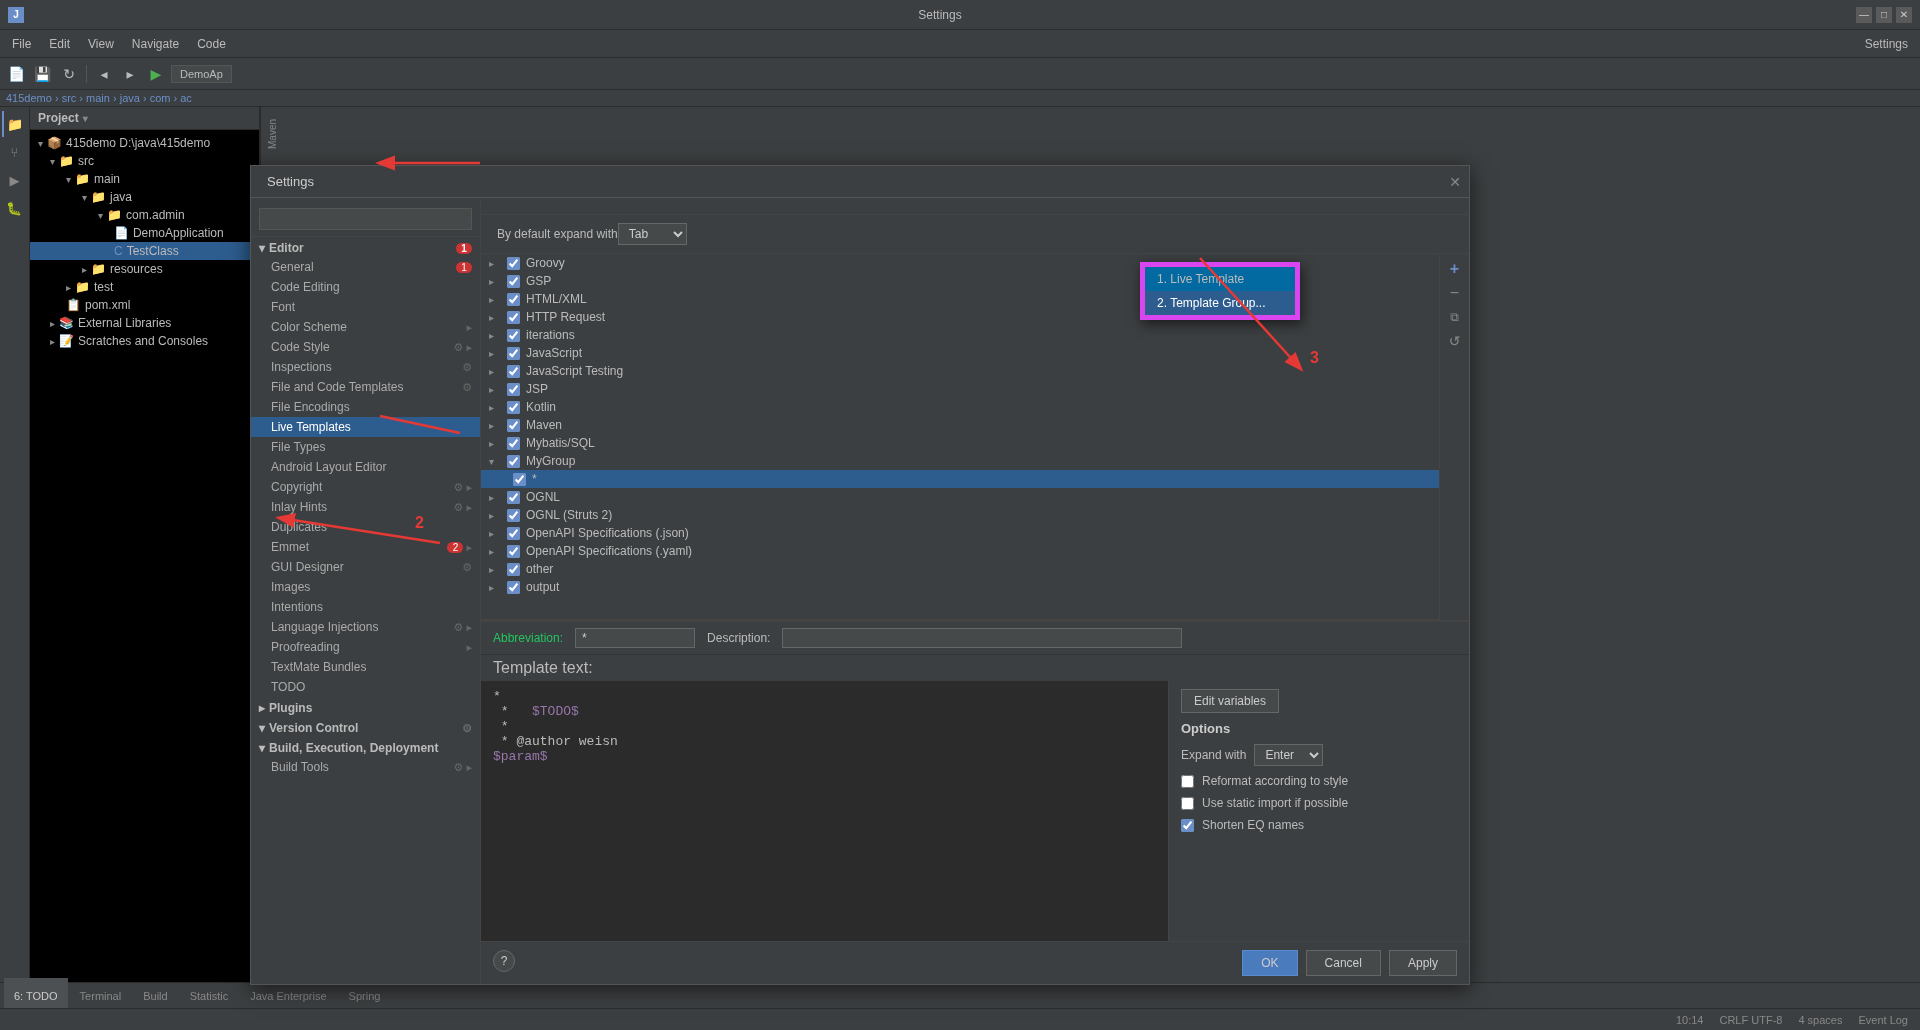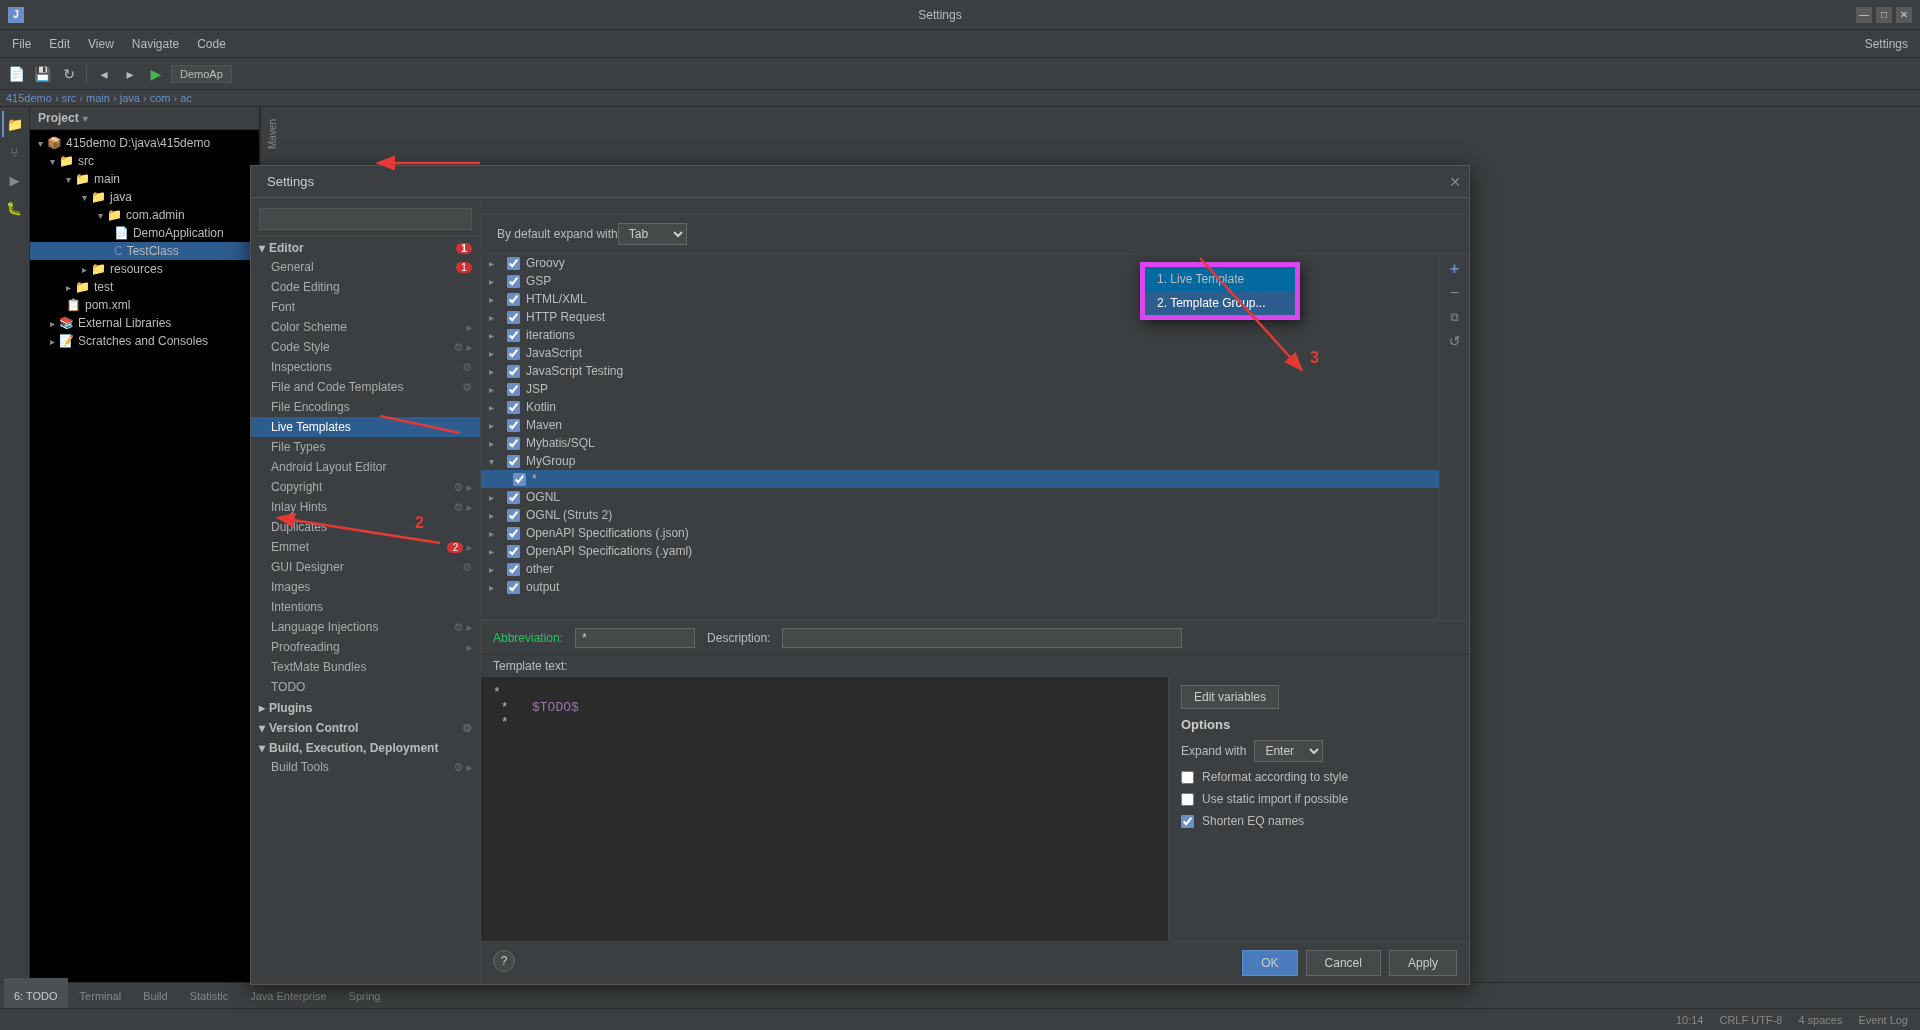--- a/index.html
+++ b/index.html
@@ -354,21 +354,21 @@
       padding: 2px 6px;
       font-size: 12px;
     }
 
     .template-text-row {
       display: flex;
       align-items: center;
       padding: 4px 12px;
       gap: 8px;
     }
-    .template-text-label { font-size: 12px; color: #bbb; }
+    .template-text-label { font-size: 16px; color: #bbb; }
 
     .bottom-split {
       display: flex;
       flex: 1;
       overflow: hidden;
     }
     .template-editor {
       flex: 1;
       background: #2b2b2b;
       padding: 8px 12px;
@@ -926,20 +926,22 @@
             <div class="template-text-row">
               <label class="template-text-label">Template text:</label>
             </div>
 
             <div class="bottom-split">
 
               <div class="template-editor">
                 <div>*</div>
                 <div>&nbsp;*&nbsp;&nbsp;&nbsp;<span style="color:#9876aa;">$TODO$</span></div>
                 <div>&nbsp;*</div>
+                <div>&nbsp;* @author weisn</div>
+                <div><span style="color:#9876aa;">$param$</span></div>
               </div>
 
               <div class="template-options-panel">
                 <button class="edit-vars-btn">Edit variables</button>
                 <div class="options-title">Options</div>
                 <div class="option-row">
                   <label class="option-label">Expand with</label>
                   <select class="option-select">
                     <option>Enter</option>
                     <option>Tab</option>

